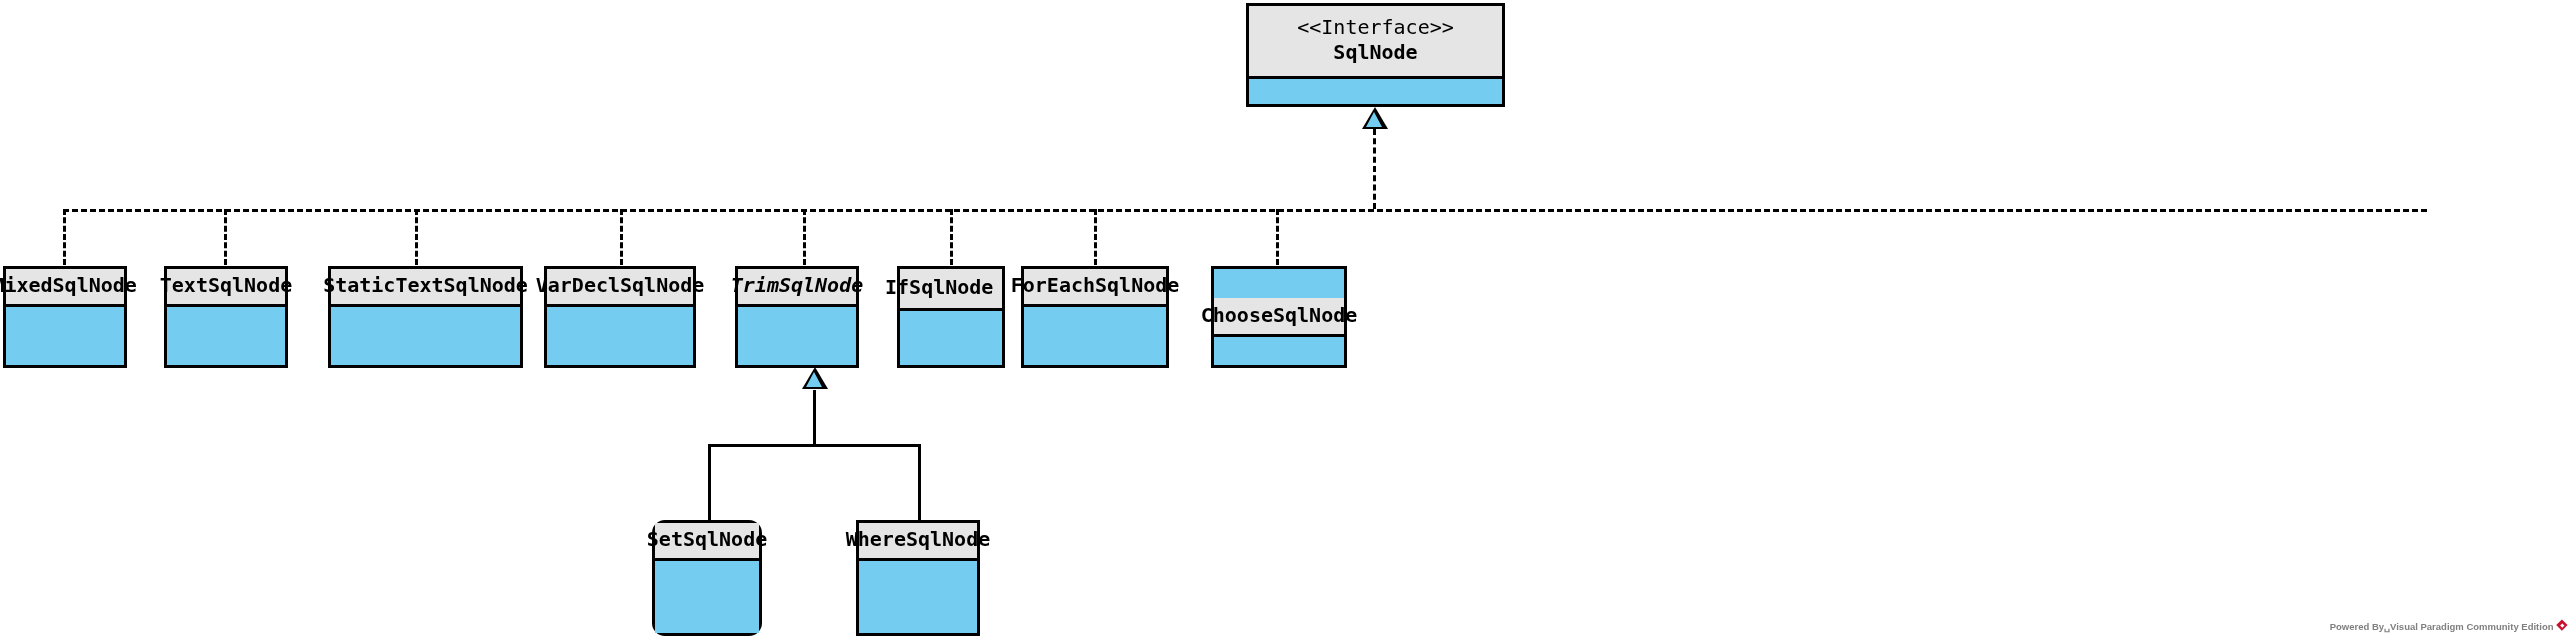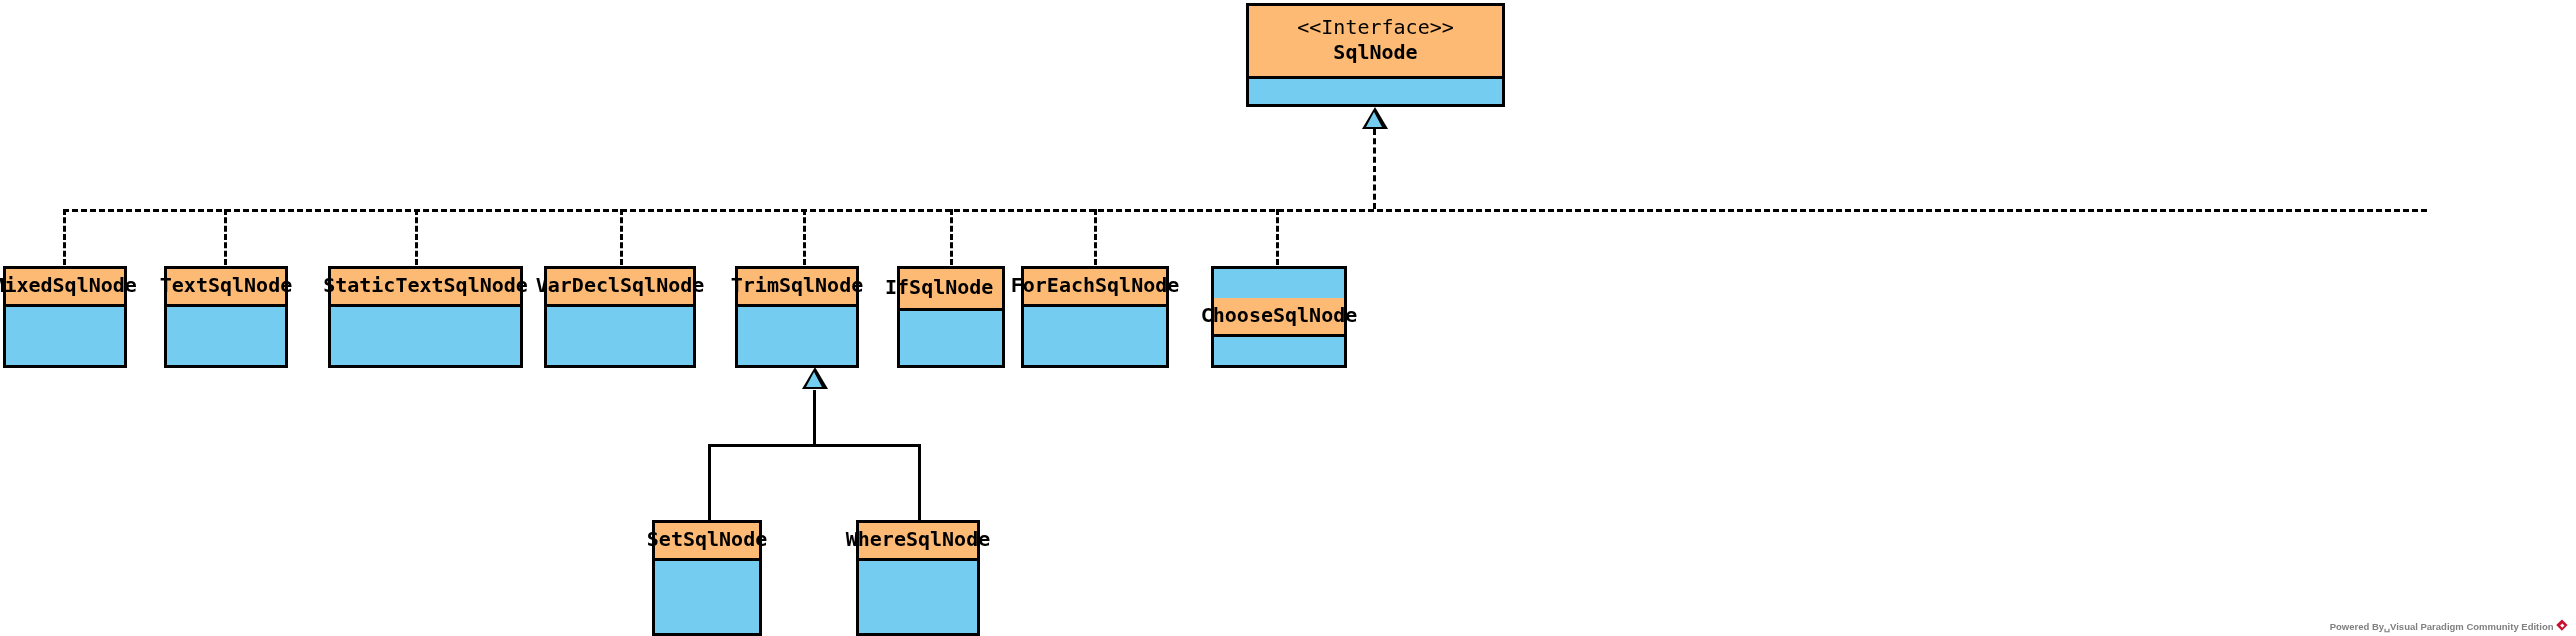--- a/index.html
+++ b/index.html
@@ -25,21 +25,21 @@
     display: flex;
     flex-direction: column;
   }
   .uml-head {
     box-sizing: border-box;
     display: flex;
     flex-direction: column;
     align-items: center;
     justify-content: center;
     border-bottom: 3.4px solid #000000;
-    background: #fdba74;
+    background: #e5e5e5;
     padding: 1.7px 8.6px 3.4px 8.6px;
   }
   .stereotype {
     font-family: "DejaVu Sans Mono", monospace;
     font-size: 20px;
     font-weight: 400;
     color: #000000;
     line-height: 1.25;
     white-space: nowrap;
   }
@@ -193,21 +193,21 @@
   </div>
 
   <div class="uml-class" style="left:544px; top:266px; width:152px; height:102px;gap:36px;">
     <div class="uml-head" style="height:38px;">
       <div class="cls-name">VarDeclSqlNode</div>
     </div>
     <div class="uml-body"></div>
   </div>
 
   <div class="uml-class" style="left:735px; top:266px; width:124px; height:102px;">
-    <div class="uml-head" style="height:38px;">
+    <div class="uml-head" style="height:38px;font-style:italic;">
       <div class="cls-name">TrimSqlNode</div>
     </div>
     <div class="uml-body"></div>
   </div>
 
   <div class="uml-class" style="left:897px; top:266px; width:108px; height:102px;">
     <div class="uml-head" style="height:42px;align-items:flex-end;">
       <div class="cls-name">IfSqlNode</div>
     </div>
     <div class="uml-body"></div>
@@ -232,21 +232,21 @@
     <div class="tri-inner"></div>
   </div>
 
   <div class="seg-v-solid" style="left:813px; top:390px; height:54px;"></div>
 
   <div class="seg-h-solid" style="left:708px; top:444px; width:213px;"></div>
 
   <div class="seg-v-solid" style="left:708px; top:444px; height:76px;"></div>
   <div class="seg-v-solid" style="left:918px; top:444px; height:76px;"></div>
 
-  <div class="uml-class" style="left:652px; top:520px; width:110px; height:116px;">
+  <div class="uml-class" style="left:652px; top:520px; width:110px; height:116px;border-radius:13px;">
     <div class="uml-head" style="height:38px;">
       <div class="cls-name">SetSqlNode</div>
     </div>
     <div class="uml-body"></div>
   </div>
 
   <div class="uml-class" style="left:856px; top:520px; width:124px; height:116px;">
     <div class="uml-head" style="height:38px;">
       <div class="cls-name">WhereSqlNode</div>
     </div>

